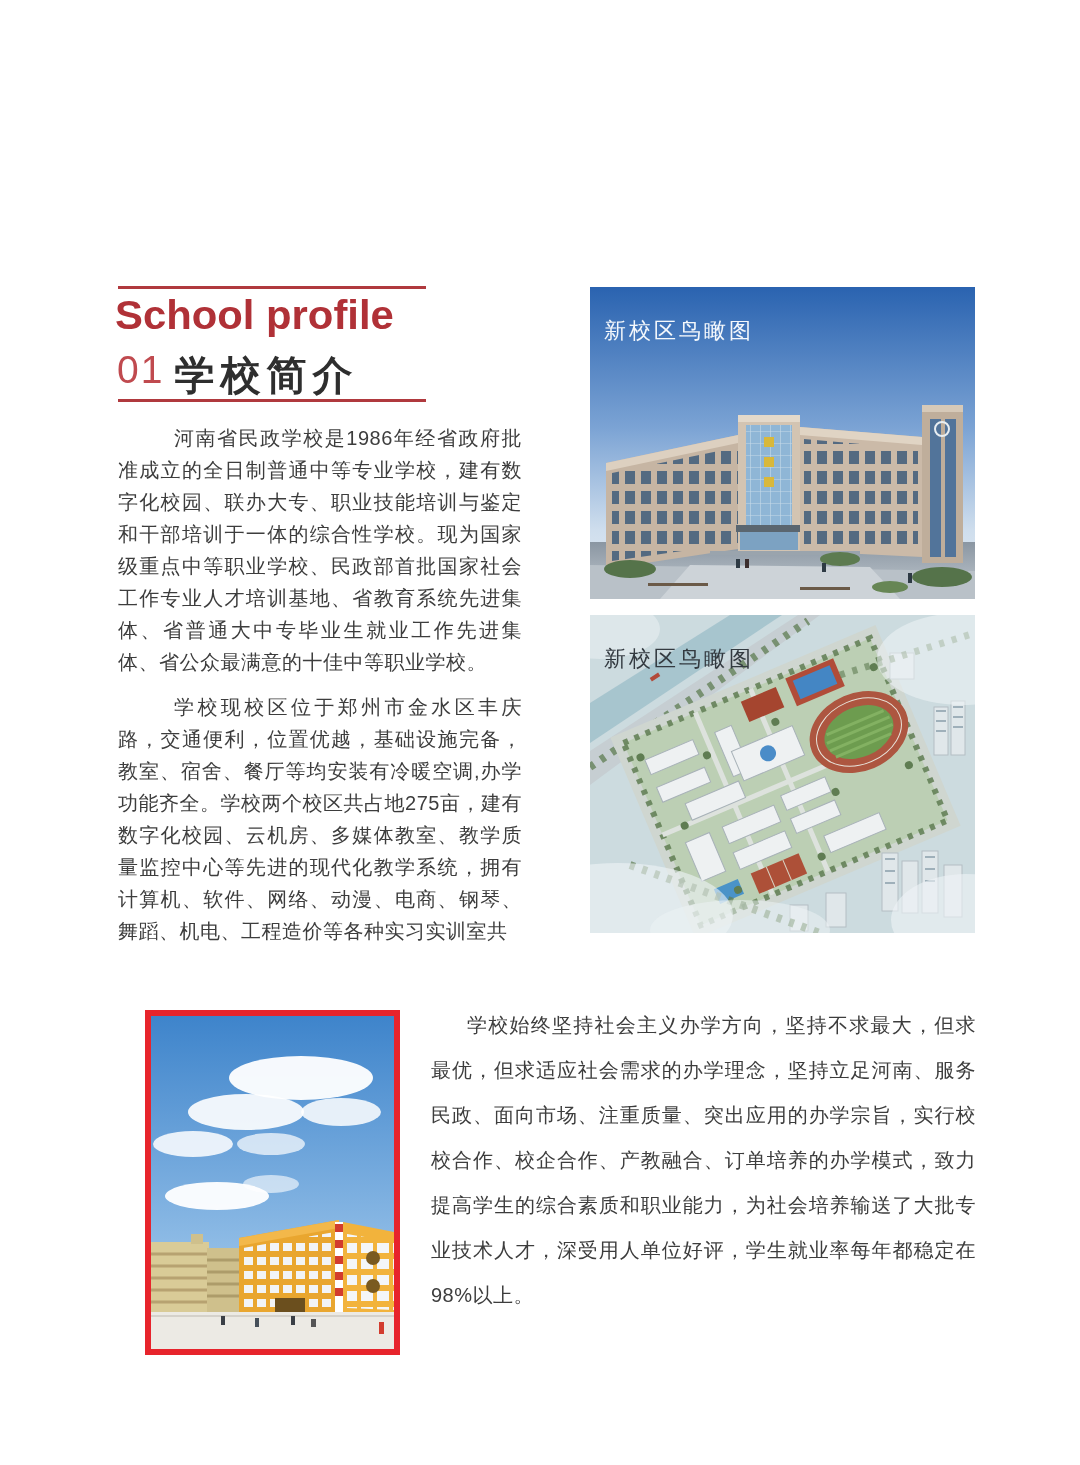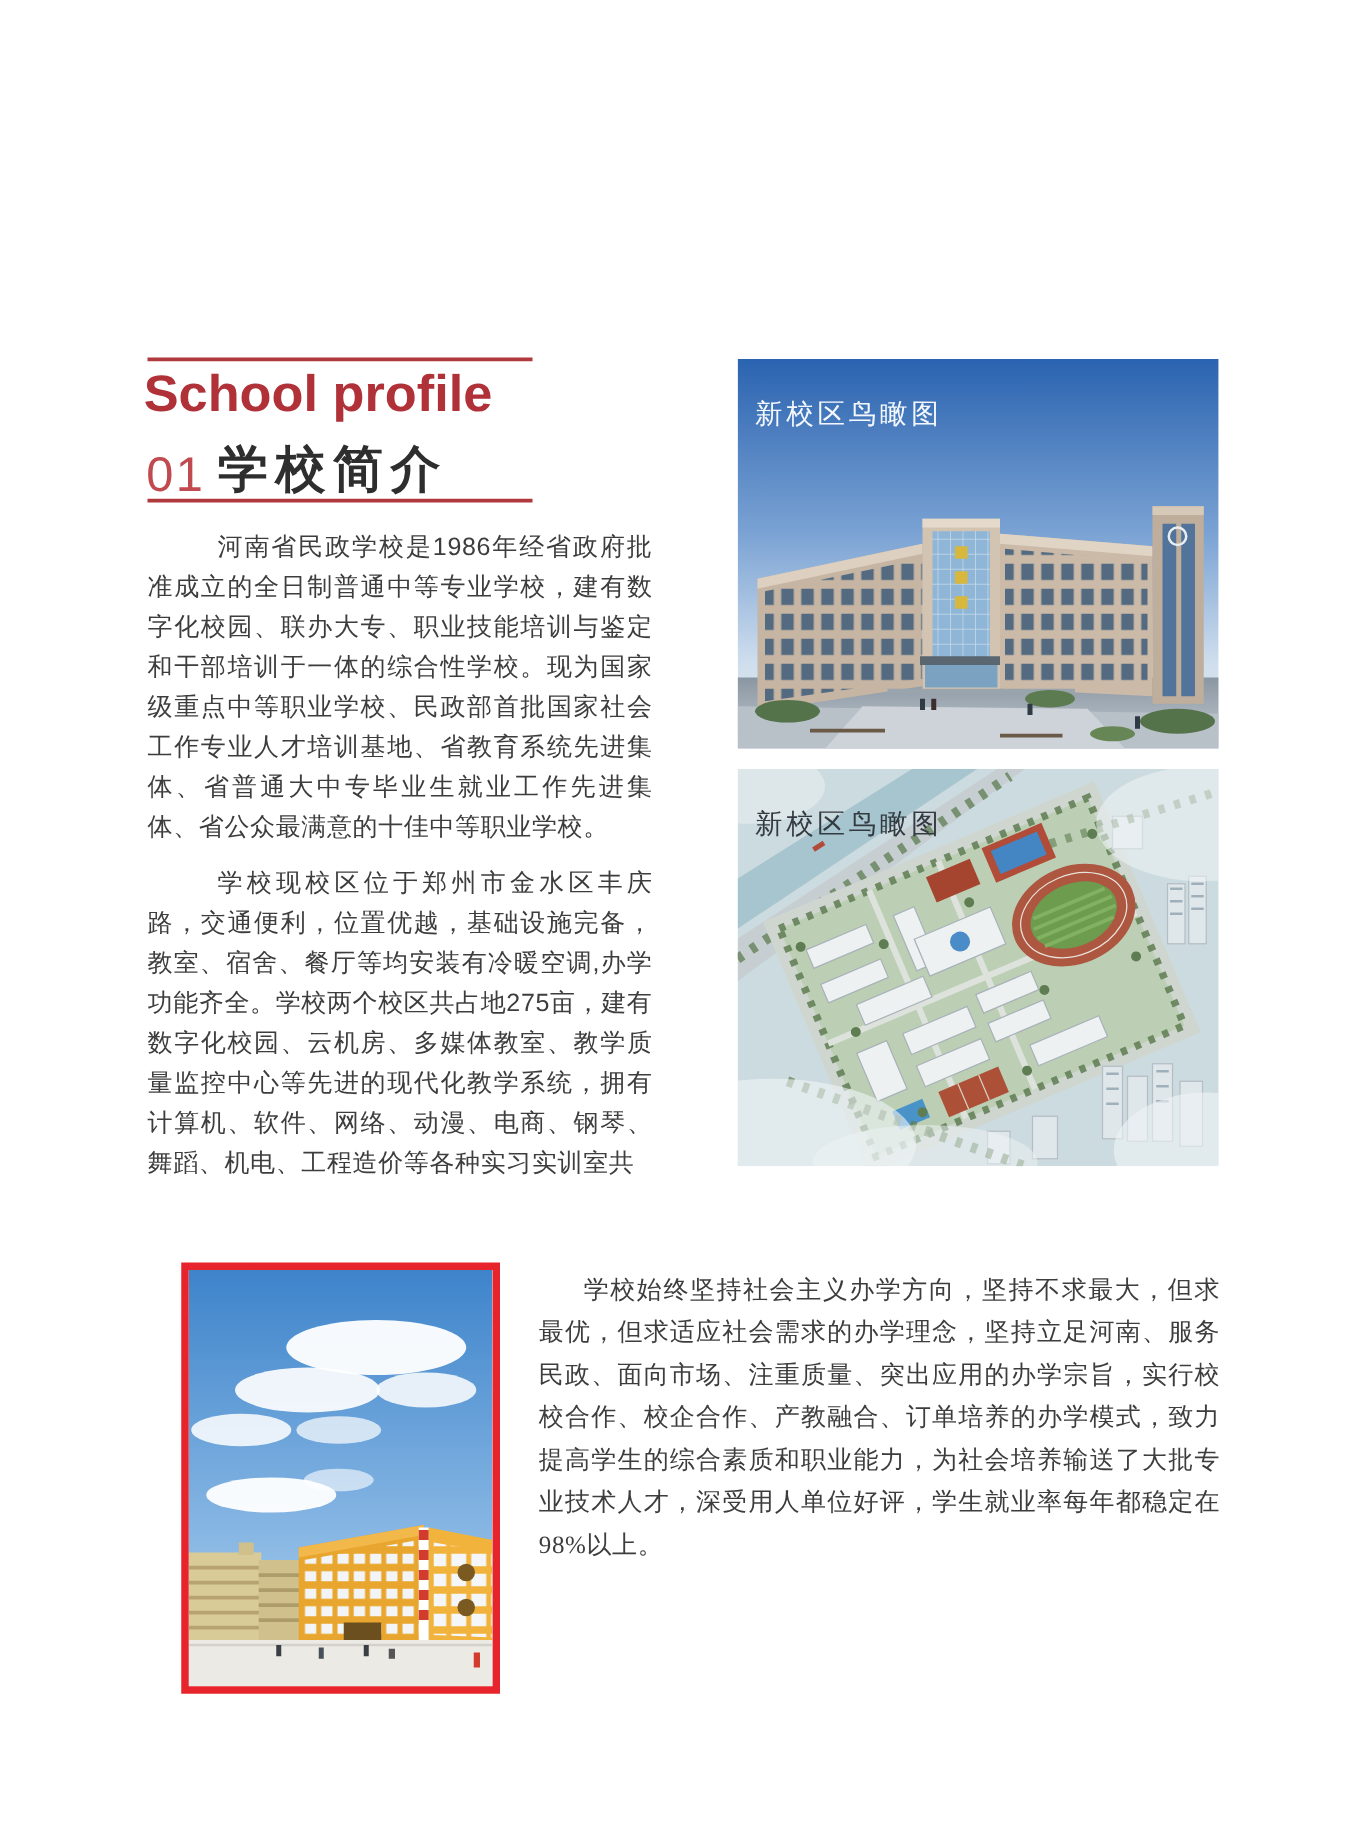--- a/index.html
+++ b/index.html
@@ -9,38 +9,38 @@
   }
   
   .rule{position:absolute;height:3px;background:#b0393e;}
   .rule.top{left:118px;top:286px;width:308px;}
   .rule.bottom{left:118px;top:399px;width:308px;}
   .title-en{
     position:absolute;left:115px;top:292px;margin:0;
     font-size:41px;font-weight:bold;color:#b03137;letter-spacing:0px;
     transform:scaleX(1.02);transform-origin:left;white-space:nowrap;
   }
-  .subtitle{position:absolute;left:117px;top:348px;display:flex;align-items:flex-end;white-space:nowrap;}
+  .subtitle{position:absolute;left:117px;top:348px;display:flex;align-items:flex-start;white-space:nowrap;}
   .subtitle .num{font-size:39px;font-weight:400;color:#c04a4f;letter-spacing:2px;}
   .subtitle .zh{font-size:40px;font-weight:bold;color:#2e2e2e;letter-spacing:6px;margin-left:10px;}
   
   .intro-col{position:absolute;left:118px;top:422px;width:404px;}
   .intro-col p{
     margin:0;font-size:20px;line-height:32px;color:#3d3d3d;
     text-align:justify;text-justify:inter-ideograph;letter-spacing:0.5px;
   }
   .intro-col p.indent{text-indent:56px;}
   .intro-col p + p{margin-top:13px;}
   .bottom-col{position:absolute;left:431px;top:1003px;width:545px;}
   .bottom-col p{
     margin:0;font-size:20px;color:#3d3d3d;
     text-align:justify;text-justify:inter-ideograph;letter-spacing:0.5px;
   }
   .bottom-col .p3{line-height:37px;}
-  .bottom-col .p4{line-height:34px;margin-top:12px;text-indent:36px;font-family:Liberation Serif, serif;}
+  .bottom-col .p4{line-height:45px;text-indent:36px;}
   
   figure{margin:0;padding:0;position:absolute;overflow:hidden;}
   .fig-front{left:590px;top:287px;width:385px;height:312px;}
   .fig-aerial{left:590px;top:615px;width:385px;height:318px;}
   .fig-photo{left:145px;top:1010px;width:243px;height:333px;border:6px solid #e7242c;}
   figure svg{display:block;width:100%;height:100%;}
   figcaption{
     position:absolute;left:14px;top:8px;font-size:22px;letter-spacing:3px;
     font-weight:500;white-space:nowrap;margin-top:21px;
   }

